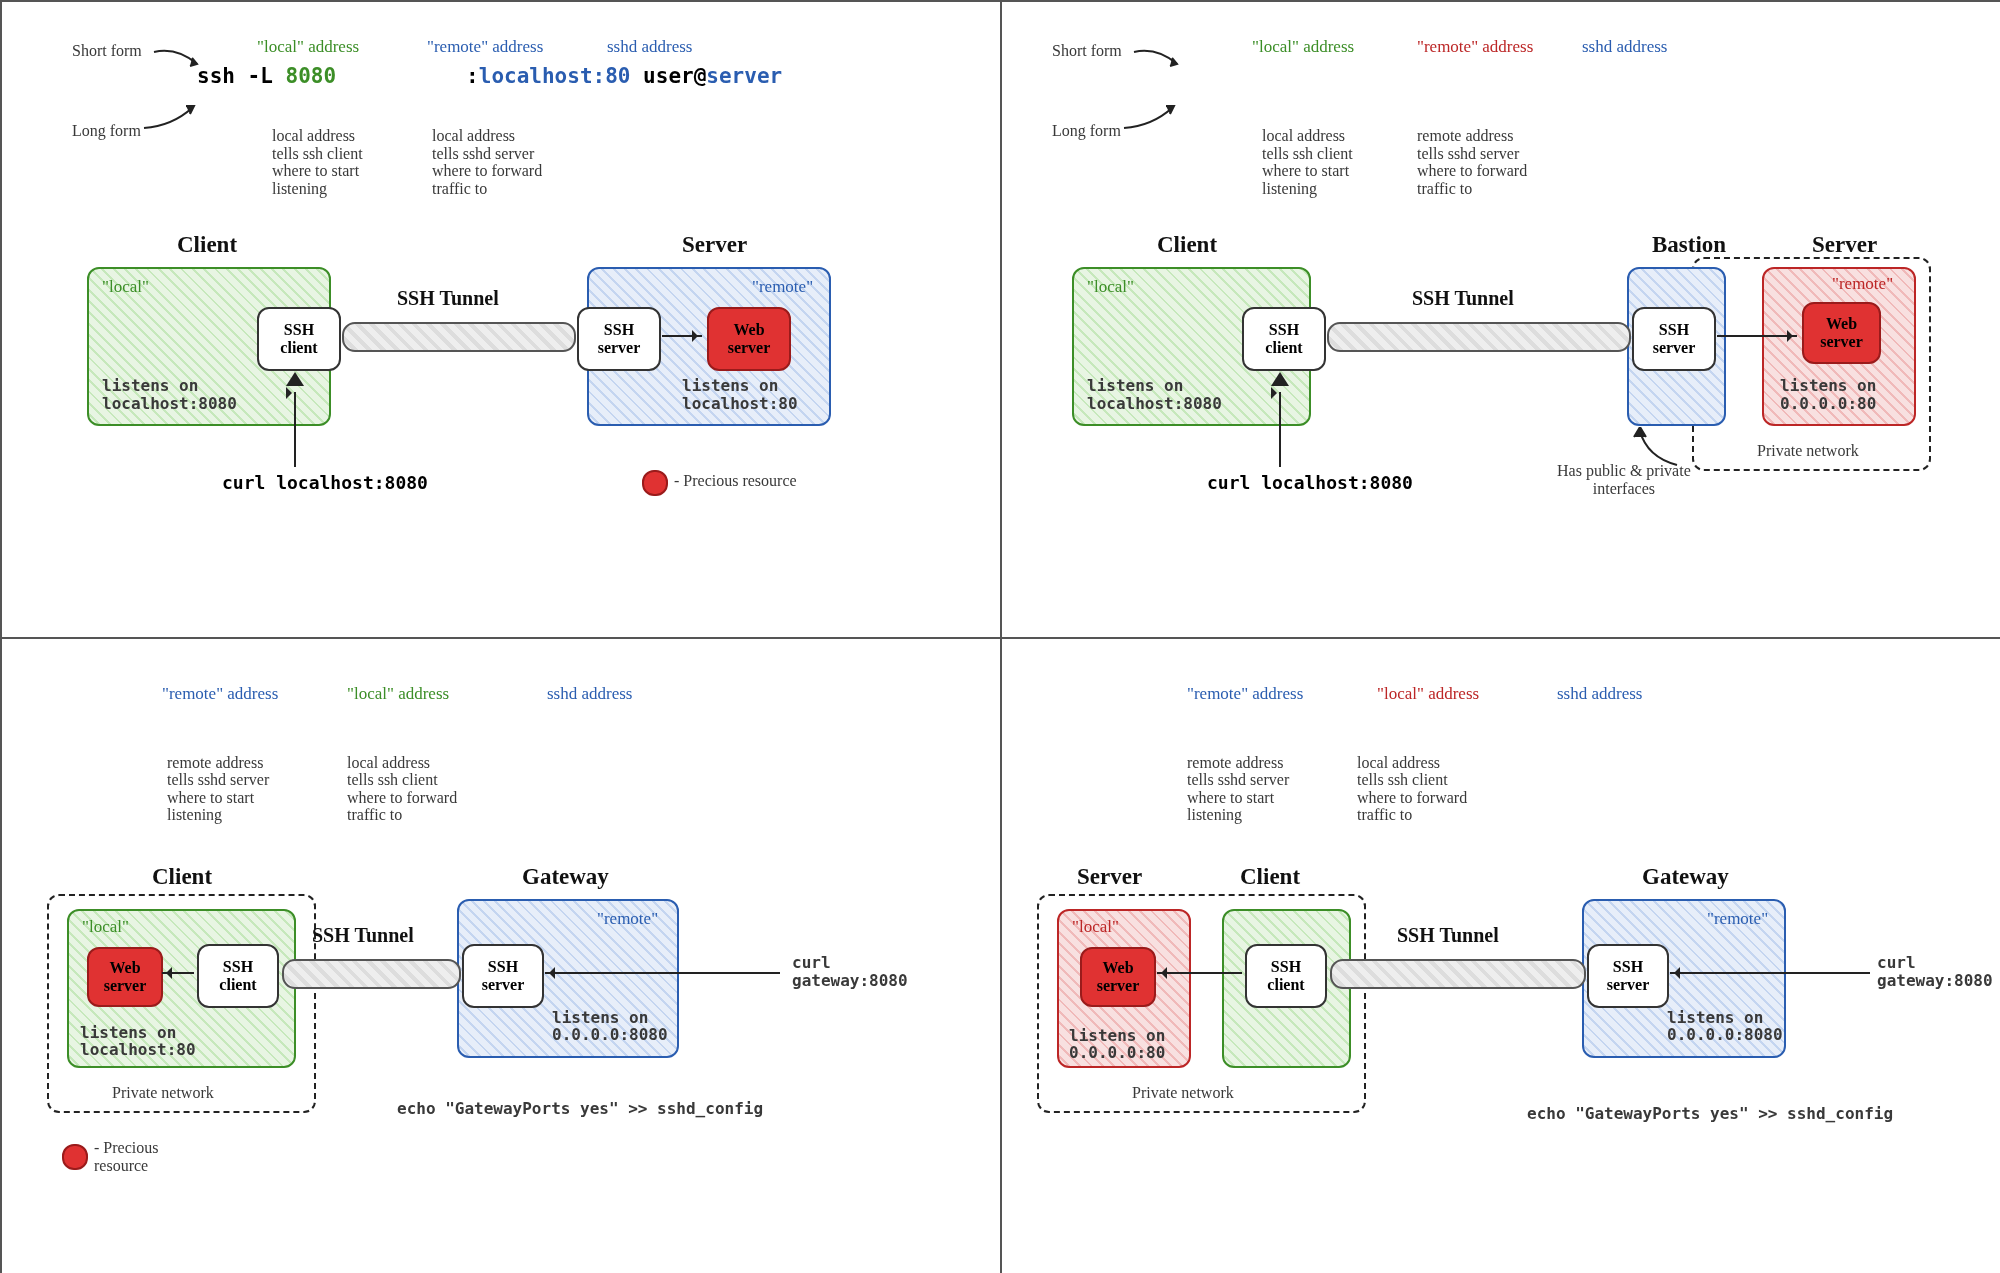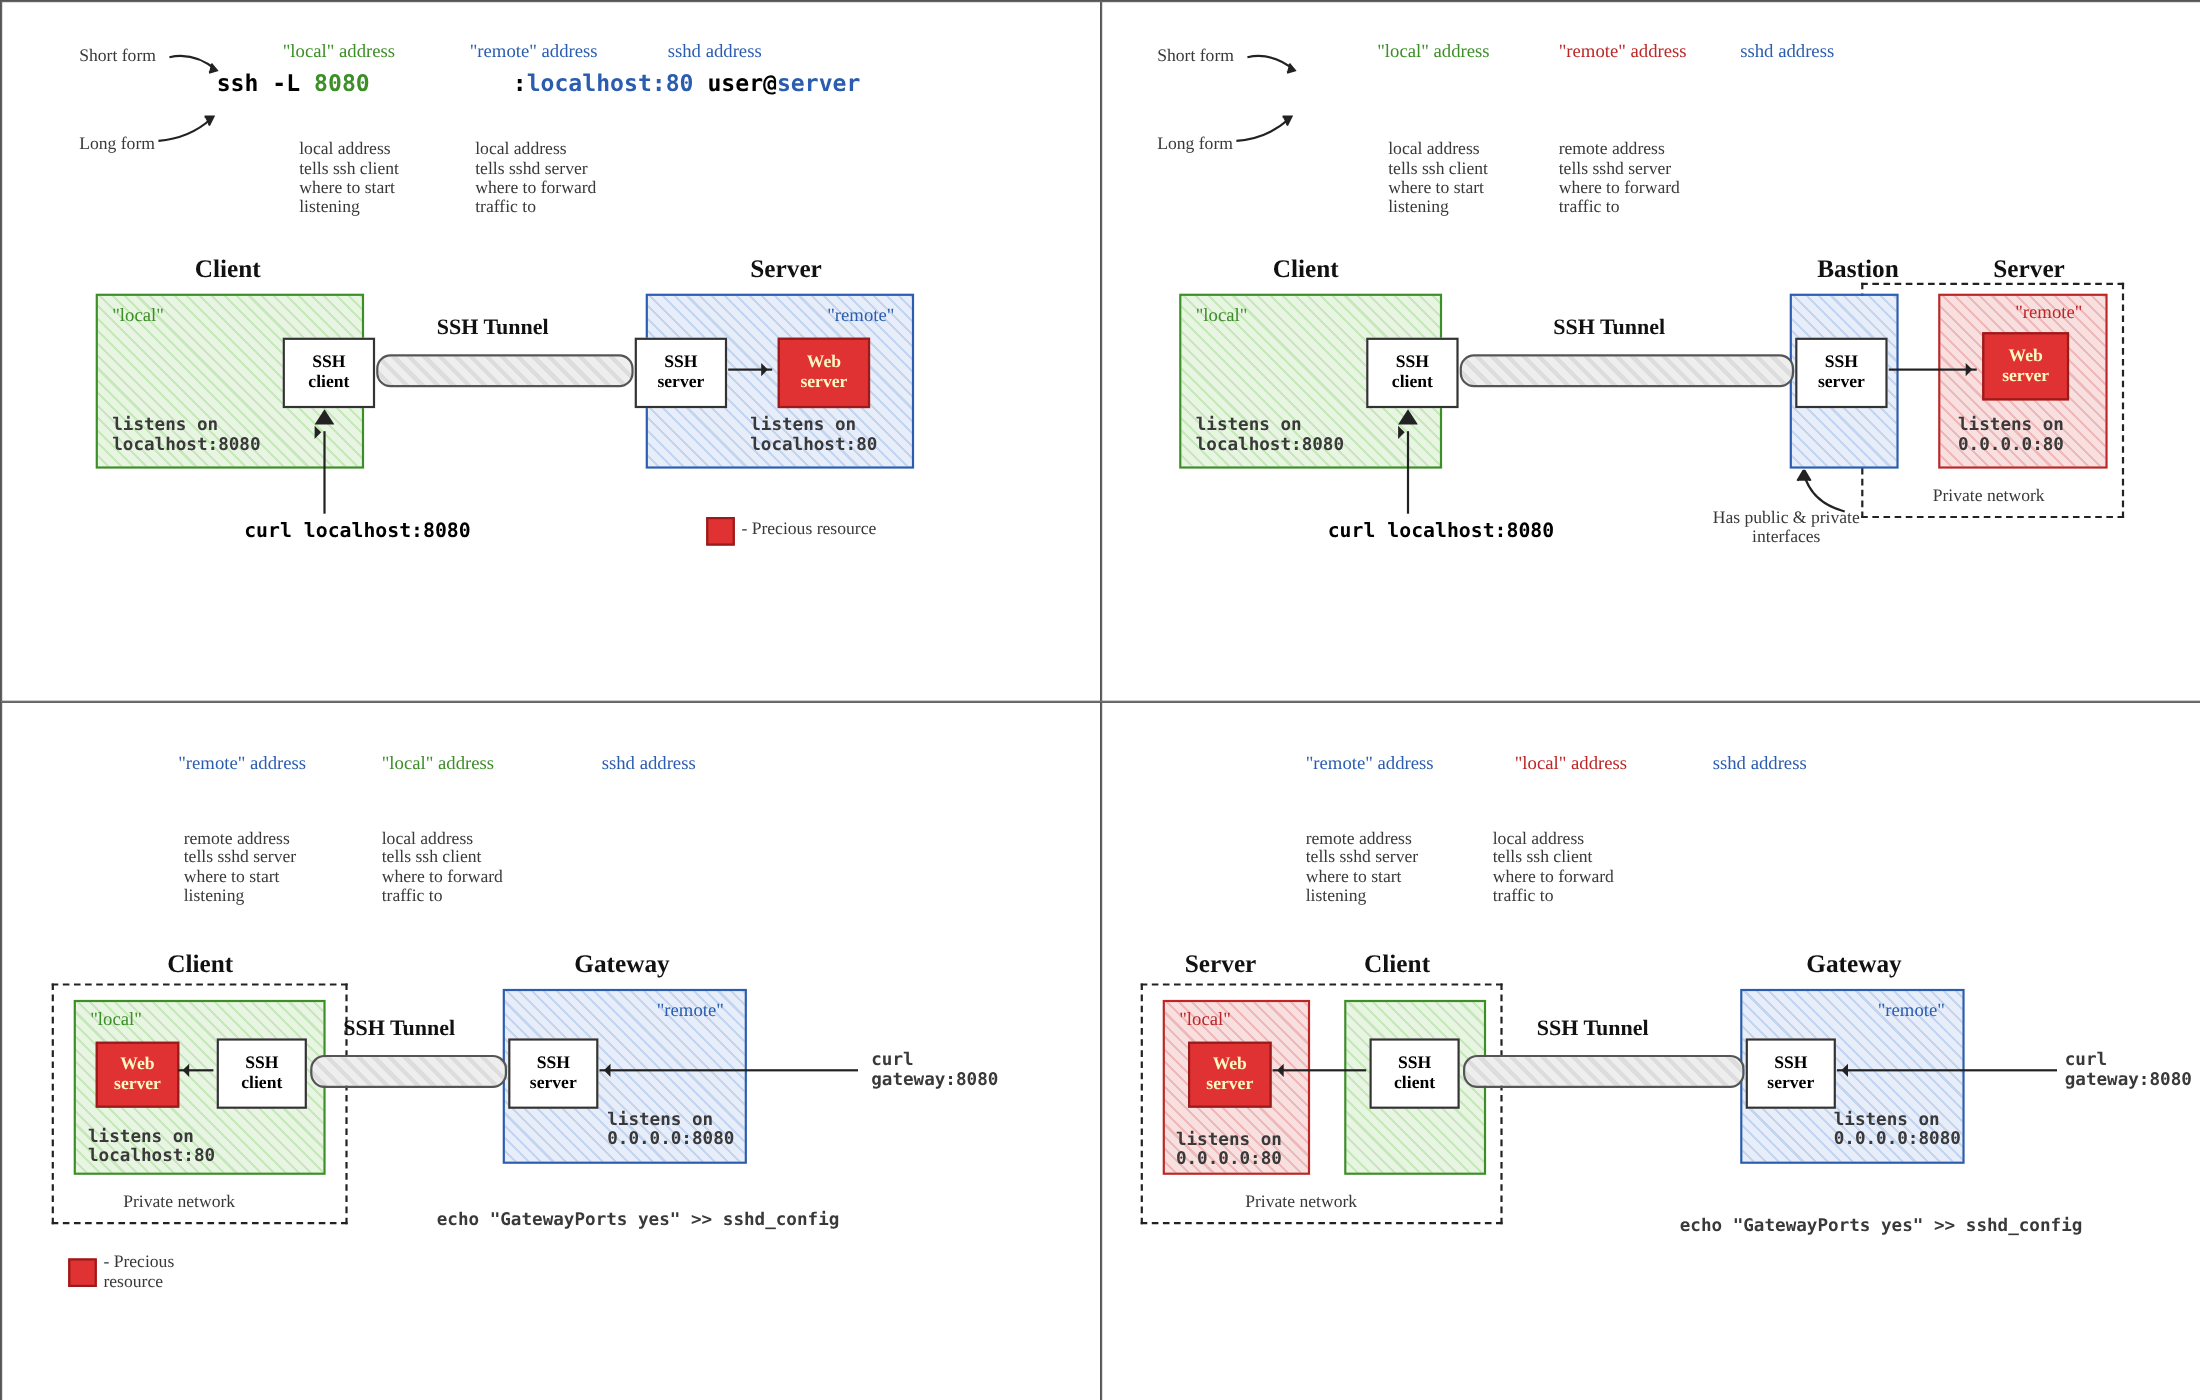--- a/index.html
+++ b/index.html
@@ -7,25 +7,25 @@
   .cell{border:1px solid #555;position:relative;overflow:hidden}
   .mono{font-family:"Consolas","Menlo",monospace;font-weight:600}
   .txt{position:absolute}
   .small{font-size:16px;color:#393939}
   .label{font-size:17px}
   .title{font-size:23px;font-weight:600;color:#111}
   .green{color:#3c8e27}
   .blue{color:#2a5db0}
   .red{color:#bc2626}
   
-  .box{position:absolute;border:2px solid;border-radius:0}
+  .box{position:absolute;border:2px solid;border-radius:12px}
   .hatch-green{background:repeating-linear-gradient(45deg,#e8f5e3 0 6px,#c6e8bb 6px 8px);border-color:#3c8e27}
   .hatch-blue{background:repeating-linear-gradient(45deg,#e7eef9 0 6px,#c4d5f0 6px 8px);border-color:#2a5db0}
   .hatch-red{background:repeating-linear-gradient(45deg,#f8e0e0 0 6px,#f0b9b9 6px 8px);border-color:#bc2626}
-  .solid-red{background:#e03232;border-color:#9a1b1b;color:#fef9c3}
+  .solid-red{background:#e03232;border-color:#9a1b1b;color:#000000}
   .white{background:#fff;border-color:#333}
   .dashed{border:2px dashed #222;background:transparent}
   .ctr{display:flex;align-items:center;justify-content:center;text-align:center;font-size:16px;font-weight:600}
   
   .tube{position:absolute;height:26px;border:2px solid #555;border-radius:13px;background:repeating-linear-gradient(45deg,#eee 0 6px,#ddd 6px 10px)}
   .arrow{position:absolute;height:2px;background:#222}
   .arrow:after{content:"";position:absolute;right:-2px;top:-5px;border:6px solid transparent;border-left-color:#222}
   .arrow.rev:after{right:auto;left:-2px;border-left-color:transparent;border-right-color:#222}
   .curve{position:absolute;stroke:#222;fill:none;stroke-width:2}
 </style>

